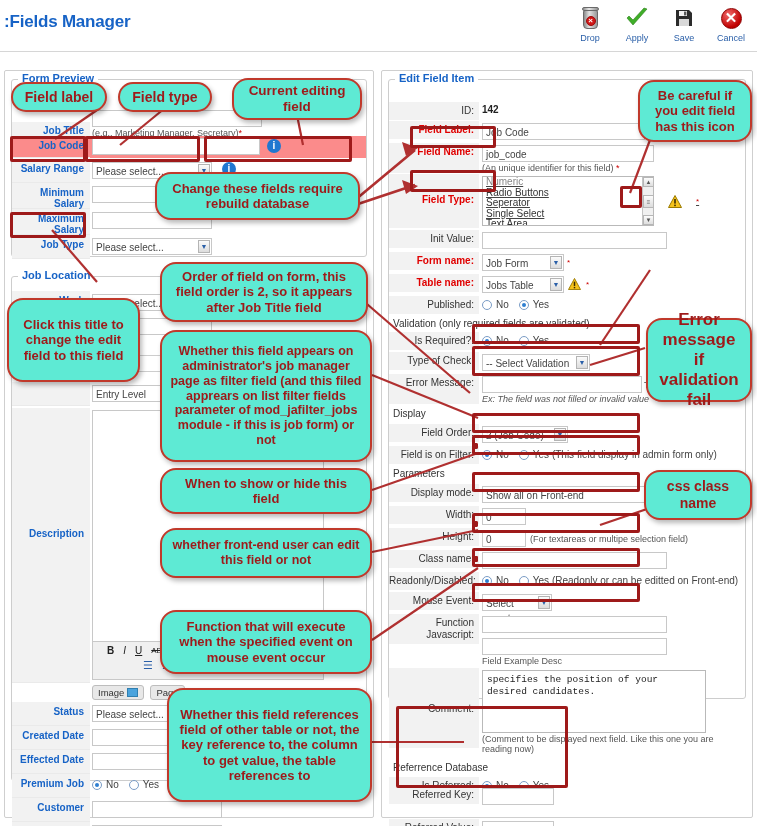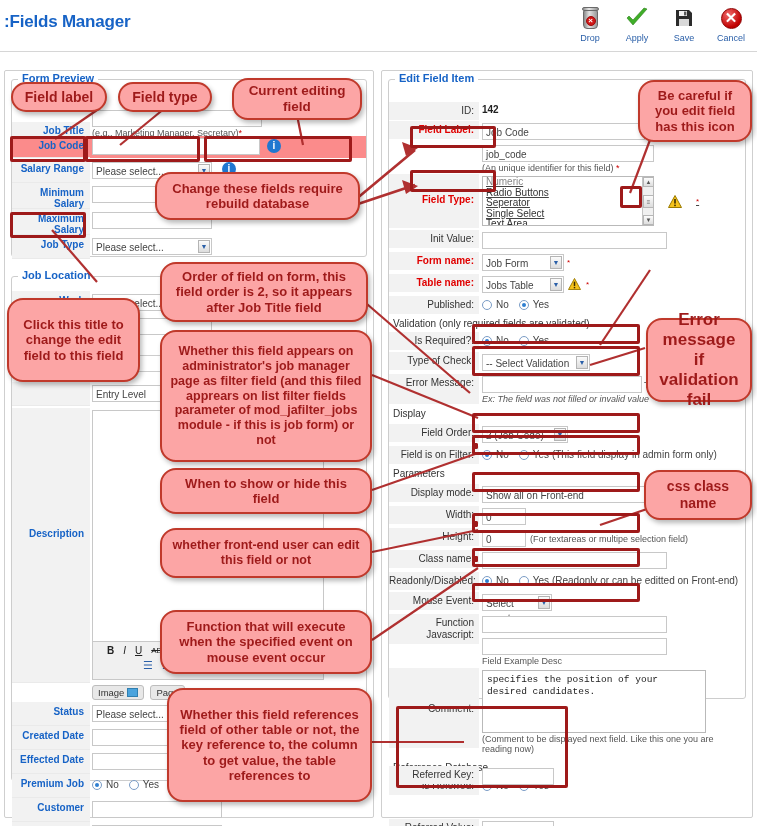--- a/index.html
+++ b/index.html
@@ -169,21 +169,21 @@
   }
 
   
   .redbox {
     position:absolute; border:3px solid #9e1a1a; border-radius:2px;
     pointer-events:none;
   }
 
   
   .callout {
-    position:absolute; background:#fca5a5; border:2px solid #c0392b;
+    position:absolute; background:#5eead4; border:2px solid #c0392b;
     border-radius:16px; color:#9e1a1a; font-weight:bold;
     text-align:center; display:flex; align-items:center; justify-content:center;
     padding:5px 8px; line-height:1.18;
     box-shadow: 2px 3px 5px rgba(0,0,0,0.28);
   }
 
   svg.overlay { position:absolute; left:0; top:0; width:757px; height:826px; pointer-events:none; }
 </style>
 </head>
 <body>
@@ -402,20 +402,21 @@
       </div>
 
       <div class="rrow" style="top:41px; height:20px;">
         <div class="rlabel red">Field Label:</div>
         <div class="rctl">
             <div class="finput" style="width:163px;">Job Code</div>
           </div>
       </div>
 
       <div class="rrow" style="top:63px; height:30px;">
+        <div class="rlabel red" style="height:30px;">Field Name:</div>
         <div class="rctl">
           <div class="finput" style="width:172px;">job_code</div>
           <div class="hint" style="margin-top:1px;"><span>(An unique identifier for this field)</span> <span class="req">*</span></div>
         </div>
       </div>
 
       <div class="rrow" style="top:94px; height:54px;">
         <div class="rlabel red" style="height:54px; padding-top:20px;">Field Type:</div>
         <div class="rctl" style="display:flex;align-items:center;gap:14px;text-decoration:underline;">
           <div class="listbox">
@@ -617,21 +618,21 @@
         <div class="rctl" style="top:3px;">
           <div class="radio-row">
             <span class="radio on"></span>
               <span>No</span>
             <span class="radio" style="margin-left:6px;"></span>
               <span>Yes</span>
           </div>
         </div>
       </div>
 
-      <div class="rrow" style="top:686px; height:20px;">
+      <div class="rrow" style="top:706px; height:20px;">
         <div class="rlabel">Referred Key:</div>
         <div class="rctl">
             <div class="finput" style="width:72px;"></div>
           </div>
       </div>
       <div class="rrow" style="top:739px; height:20px;">
         <div class="rlabel">Referred Value:</div>
         <div class="rctl">
             <div class="finput" style="width:72px;"></div>
           </div>

